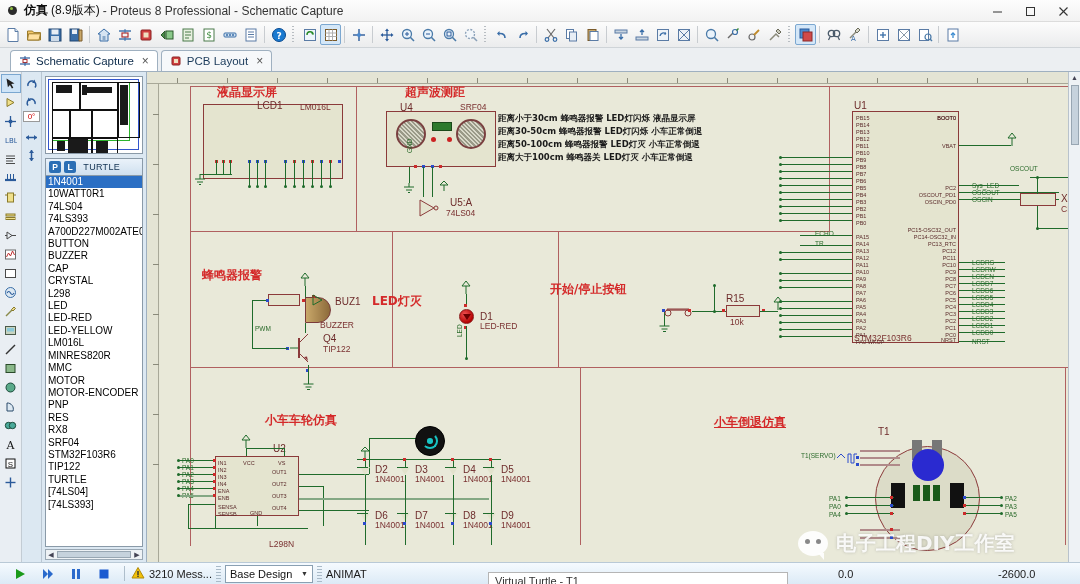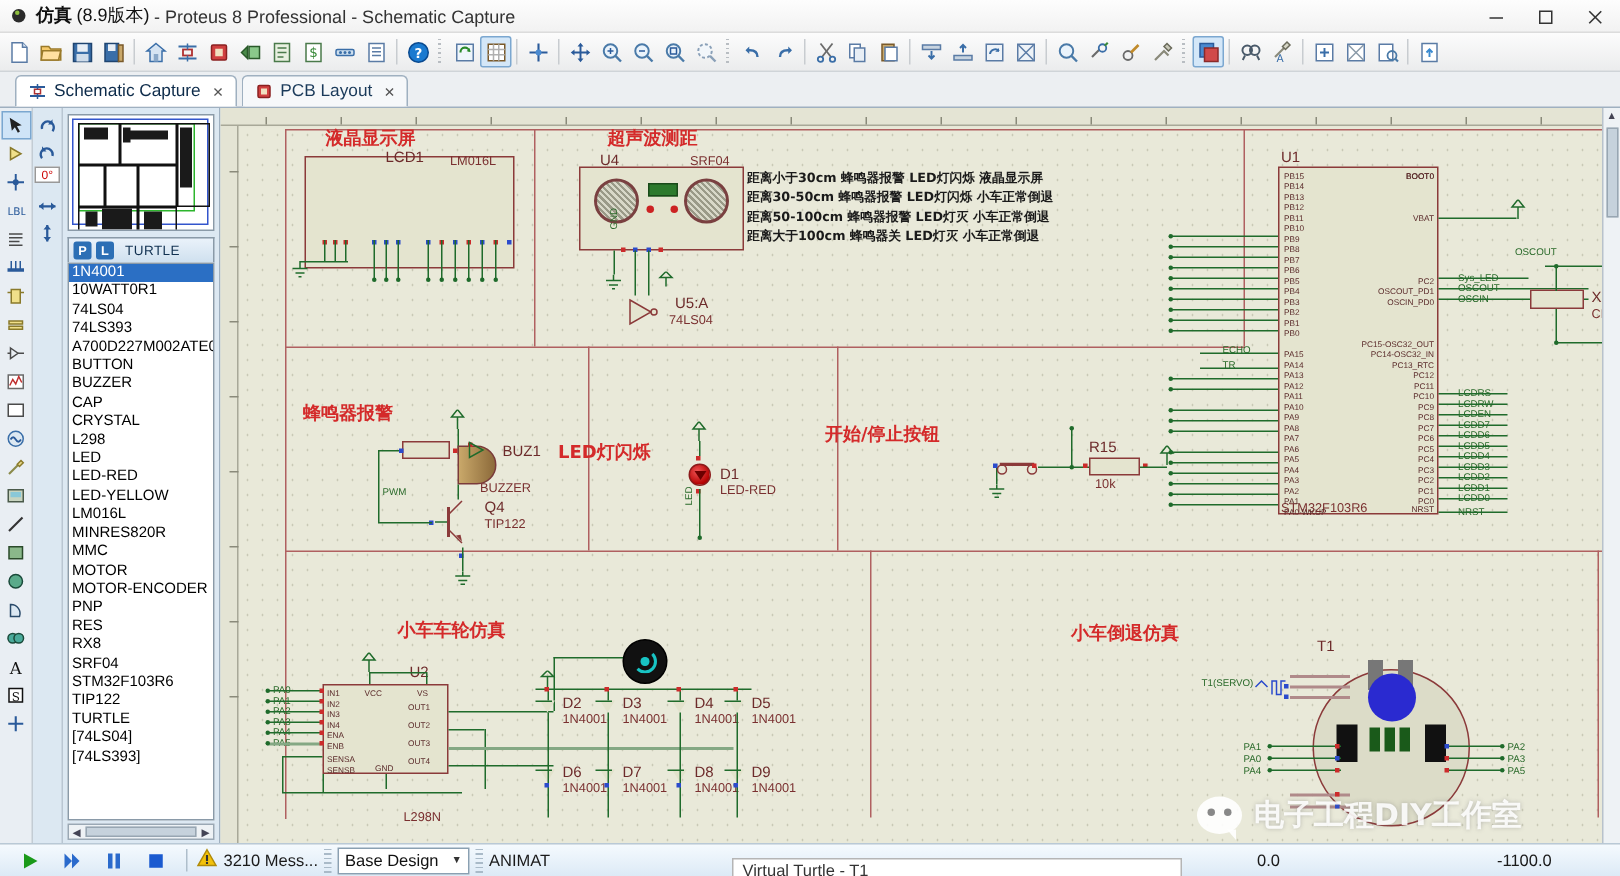--- a/index.html
+++ b/index.html
@@ -975,24 +975,24 @@
         <div class="frame-v" style="left:232px;top:146px;height:136px;"></div>
         <div class="frame-v" style="left:398px;top:146px;height:136px;"></div>
         <div class="frame-v" style="left:420px;top:282px;height:178px;"></div>
         <div class="frame-v" style="left:669px;top:1px;height:145px;"></div>
         <div class="frame-v" style="left:905px;top:282px;height:178px;"></div>
         <div class="frame-v" style="left:196px;top:1px;height:145px;"></div>
 
         <div class="cnlabel" style="left:57px;top:-1px;">液晶显示屏</div>
         <div class="cnlabel" style="left:245px;top:-1px;">超声波测距</div>
         <div class="cnlabel" style="left:42px;top:182px;">蜂鸣器报警</div>
-        <div class="cnlabel" style="left:212px;top:208px;">LED灯闪烁</div>
+        <div class="cnlabel" style="left:212px;top:208px;">LED灯灭</div>
         <div class="cnlabel" style="left:390px;top:196px;">开始/停止按钮</div>
         <div class="cnlabel" style="left:105px;top:327px;">小车车轮仿真</div>
-        <div class="cnlabel" style="left:554px;top:329px;">小车倒退仿真</div>
+        <div class="cnlabel" style="left:554px;top:329px;text-decoration:underline;">小车倒退仿真</div>
 
         <div class="lcdbody" style="left:43px;top:19px;width:140px;height:75px;"></div>
         <div class="reflabel big" style="left:97px;top:15px;">LCD1</div>
         <div class="reflabel" style="left:140px;top:17px;">LM016L</div>
 
         <div class="sq-red" style="left:55px;top:75px;"></div>
         <div class="sq-red" style="left:62px;top:75px;"></div>
         <div class="sq-red" style="left:69px;top:75px;"></div>
         <div class="wire v" style="left:56px;top:75px;height:14px;"></div>
         <div class="wire v" style="left:63px;top:75px;height:14px;"></div>
@@ -1569,16 +1569,16 @@
     <span class="msgtxt">3210 Mess...</span>
     <div class="statusgrip"></div>
     <div class="sdd">
       <span>Base Design</span>
       <span class="car">▼</span>
     </div>
     <div class="statusgrip"></div>
     <span class="animtxt">ANIMAT</span>
     <div class="tooltip" style="left:488px;top:9px;width:300px;">Virtual Turtle - T1</div>
     <span class="coord" style="left:838px;">0.0</span>
-    <span class="coord" style="left:998px;">-1100.0</span>
+    <span class="coord" style="left:998px;">-2600.0</span>
   </div>
 
 </div>
 
 </body></html>

